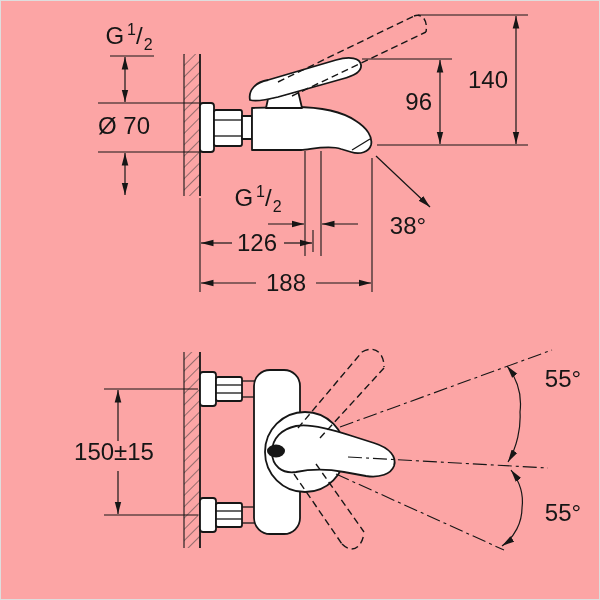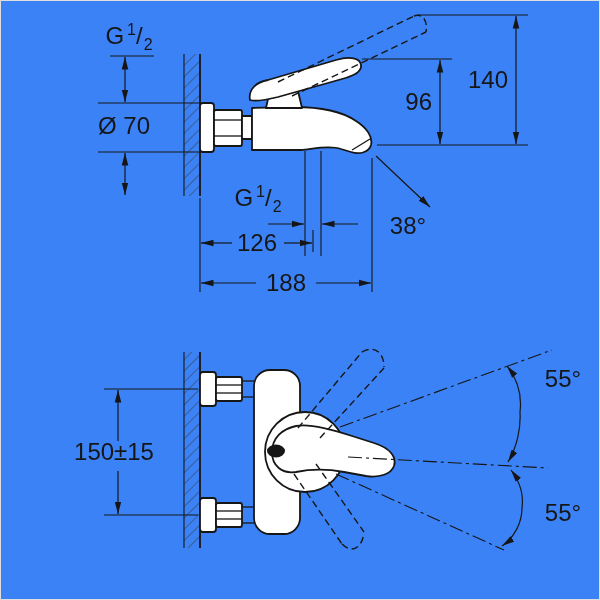--- a/index.html
+++ b/index.html
@@ -1,16 +1,16 @@
 <!DOCTYPE html>
 <html><head>
 <meta charset="utf-8">
 <style>
   html,body{margin:0;padding:0;background:#ffffff;}
-  .stage{width:600px;height:600px;position:relative;background:#3b82f6;overflow:hidden;}
+  .stage{width:600px;height:600px;position:relative;background:#fca5a5;overflow:hidden;}
   svg{display:block;}
   text{font-family:"Liberation Sans","DejaVu Sans",sans-serif;font-size:24px;fill:#161616;}
   .frac{font-size:16px;}
   .ol{fill:#ffffff;stroke:#161616;stroke-width:1.8;stroke-linejoin:round;}
   .th{fill:none;stroke:#161616;stroke-width:1.3;}
   .ext{fill:none;stroke:#161616;stroke-width:1.1;}
   .dim{fill:none;stroke:#161616;stroke-width:1.2;}
   .dash{fill:none;stroke:#161616;stroke-width:1.4;stroke-dasharray:7 4;}
   .axis{fill:none;stroke:#161616;stroke-width:1.1;stroke-dasharray:14 4 3 4;}
 </style>

